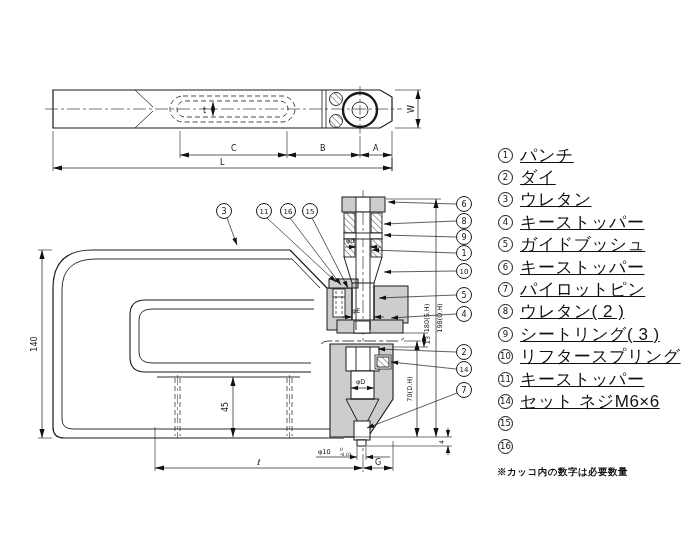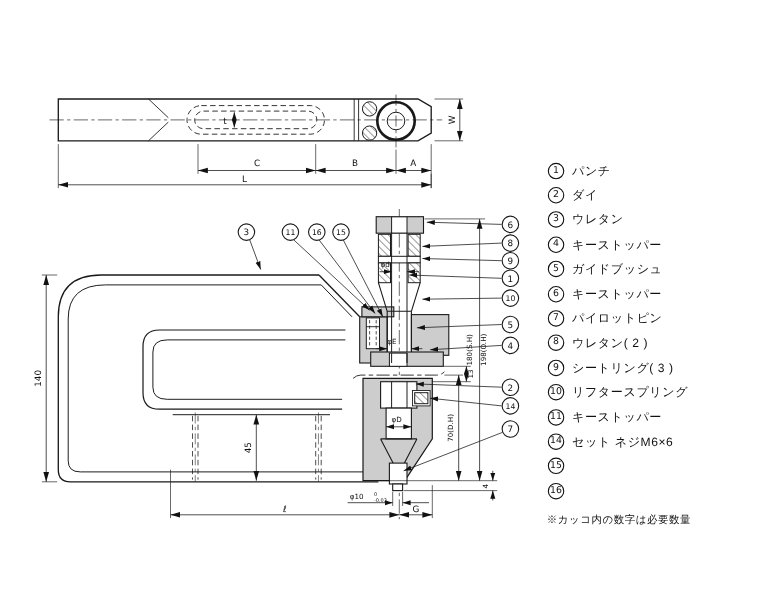--- a/index.html
+++ b/index.html
@@ -13,23 +13,23 @@
   .bt  { font-size:8px; text-anchor:middle; }
   .bts { font-size:7px; text-anchor:middle; }
 
   .parts-list { position:absolute; left:498px; top:144px; width:190px; }
   .part-item  { display:flex; align-items:center; height:22.4px; }
   .pnum {
     flex:0 0 auto; width:13px; height:13px; border:1.2px solid #111; border-radius:50%;
     font-size:8.5px; line-height:13px; text-align:center; margin-right:7px;
     font-family:"DejaVu Sans", sans-serif;
   }
-  .plabel { font-size:11px; letter-spacing:0.5px; white-space:nowrap; }
+  .plabel { font-size:17px; letter-spacing:0.5px; white-space:nowrap;text-decoration:underline; }
   .footnote {
-    position:absolute; left:497px; top:466px; font-size:9.5px; letter-spacing:0.5px;
+    position:absolute; left:497px; top:466px; font-size:9.5px; letter-spacing:0.5px;font-weight:bold;
   }
 </style>
 </head>
 <body>
 
 <div class="sheet">
 
 <svg width="692" height="542" viewBox="0 0 692 542">
   <defs>
     <marker id="arr" markerWidth="10" markerHeight="7" refX="9" refY="3.5" orient="auto-start-reverse" markerUnits="userSpaceOnUse">

